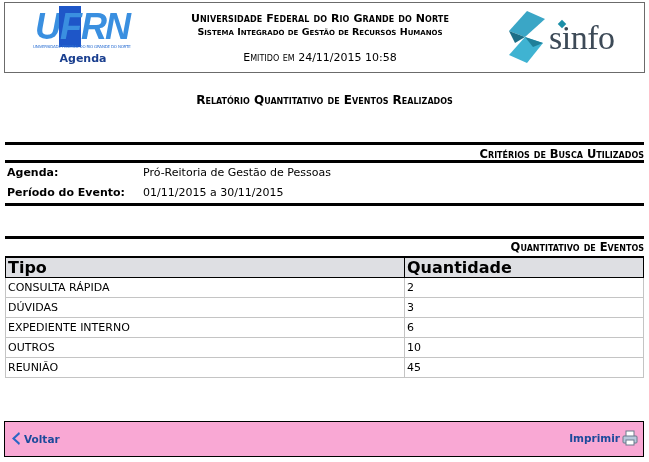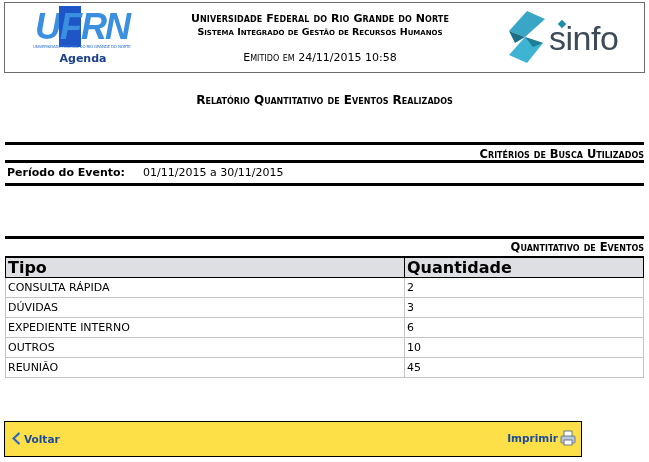--- a/index.html
+++ b/index.html
@@ -41,21 +41,21 @@
   .sys-name {
     margin-top: 1px; font-weight: bold; font-size: 9.5px; font-variant: small-caps;
   }
   .emitted {
     margin-top: 14px; font-size: 11px; font-variant: small-caps;
   }
   .logo-sinfo {
     position: absolute; left: 500px; top: 6px; width: 132px; height: 58px;
   }
   .sinfo-text {
-    position: absolute; left: 44px; top: 10px; font-family: Liberation Sans, sans-serif;
+    position: absolute; left: 44px; top: 10px; font-family: Liberation Serif, serif;
     font-size: 34px; color: #3d4a57; letter-spacing: -0.5px; line-height: 38px;
   }
   .sinfo-dot {
     position: absolute; left: 54px; top: 12px; width: 6px; height: 6px; background: #1c8fa8; transform: rotate(45deg);
   }
   
   .report-title {
     position: absolute; left: 0; top: 93px; width: 649px; text-align: center;
     font-weight: bold; font-size: 12px; font-variant: small-caps;
   }
@@ -83,22 +83,22 @@
   table.qt th {
     background: #dedfe3; text-align: left; font-weight: bold; font-size: 16px;
     height: 18px; padding: 0 2px; border: 1px solid #000; border-top: 2px solid #000;
   }
   table.qt td {
     height: 20px; padding: 0 2px; border: 1px solid #c4c4c4;
   }
   table.qt td.qty, table.qt th.qty { width: 239px; }
   
   .footer {
-    position: absolute; left: 4px; top: 421px; width: 578px; height: 36px;
-    border: 1px solid #000; background: #fde047;
+    position: absolute; left: 4px; top: 421px; width: 640px; height: 36px;
+    border: 1px solid #000; background: #f9a8d4;
   }
   .back-btn {
     position: absolute; left: 6px; top: 10px; display: flex; align-items: center; cursor: pointer;
     color: #1c4a9b; font-weight: bold; font-size: 10.5px;
   }
   .back-btn svg { margin-right: 4px; }
   .footer-text {
     position: absolute; left: 58px; top: 4px; width: 520px; text-align: center;
     font-size: 10.5px; line-height: 14px; color: #000;
   }
@@ -134,20 +134,24 @@
     <div class="sinfo-dot"></div>
     <div class="sinfo-text">sinfo</div>
   </div>
 </div>
 
 <div class="report-title">Relatório Quantitativo de Eventos Realizados</div>
 
 <div class="criteria">
   <div class="section-title">Critérios de Busca Utilizados</div>
   <div class="crit-row">
+    <div class="crit-label">Agenda:</div>
+    <div class="crit-value">Pró-Reitoria de Gestão de Pessoas</div>
+  </div>
+  <div class="crit-row">
     <div class="crit-label">Período do Evento:</div>
     <div class="crit-value">01/11/2015 a 30/11/2015</div>
   </div>
 </div>
 
 <div class="quant">
   <div class="section-title">Quantitativo de Eventos</div>
   <table class="qt">
     <thead>
       <tr>

